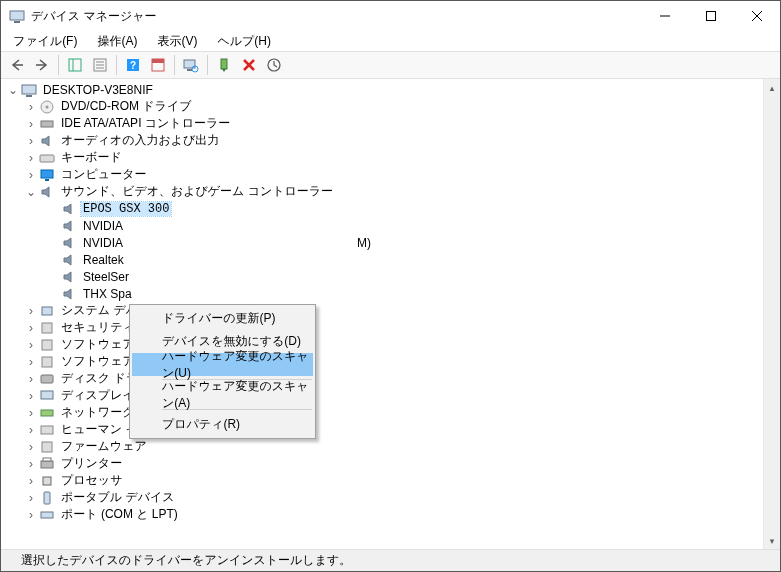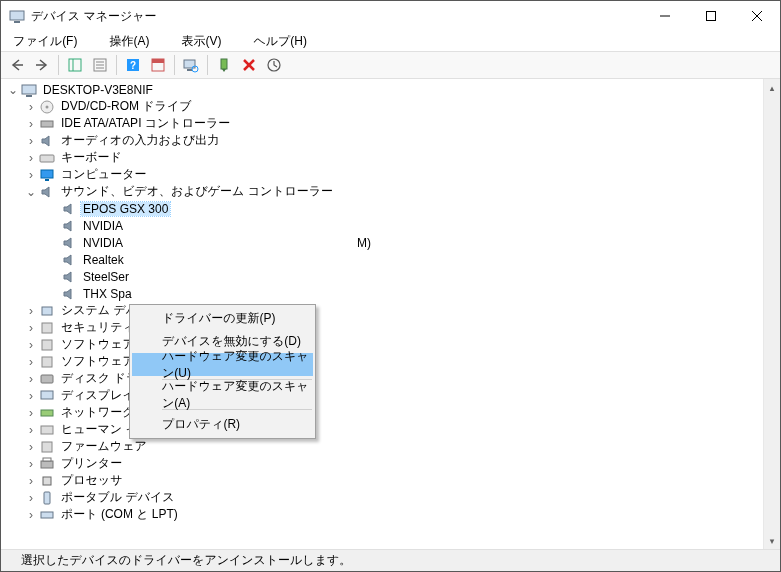--- a/index.html
+++ b/index.html
@@ -4,34 +4,34 @@
 <style>
   * { box-sizing: border-box; }
   body { margin:0; font-family:"Yu Gothic UI","Meiryo",sans-serif; font-size:12px; background:#fff; color:#000; user-select:none; }
   .window { width:781px; height:572px; border:1px solid #575757; display:flex; flex-direction:column; position:relative; }
   .titlebar { height:30px; display:flex; align-items:center; padding-left:8px; }
   .titlebar .ticon { width:16px; height:16px; margin-right:6px; }
   .titlebar .title { flex:1; font-size:12px; }
   .winbtns { display:flex; height:100%; }
   .winbtn { width:46px; display:flex; align-items:center; justify-content:center; }
   .winbtn svg { stroke:#000; stroke-width:1; fill:none; }
-  .menubar { height:20px; display:flex; align-items:center; padding-left:6px; gap:20px; }
+  .menubar { height:20px; display:flex; align-items:center; padding-left:6px; gap:8px; }
   .menubar span { padding:2px 6px; }
   .toolbar { height:28px; border-top:1px solid #e0e0e0; border-bottom:1px solid #e0e0e0; background:#f8f8f8; display:flex; align-items:center; padding:0 4px; gap:1px; }
   .tb { width:24px; height:24px; display:flex; align-items:center; justify-content:center; }
   .sep { width:1px; height:20px; background:#d0d0d0; margin:0 3px; }
   .client { flex:1; display:flex; overflow:hidden; position:relative; background:#fff; }
   .tree { flex:1; overflow:auto; padding:2px 0; }
   .sb { width:17px; background:#f0f0f0; border-left:1px solid #e8e8e8; display:flex; flex-direction:column; }
   .sb .up, .sb .down { height:17px; display:flex; align-items:center; justify-content:center; color:#606060; font-size:9px; }
   .sb .track { flex:1; }
   .row { height:17px; display:flex; align-items:center; white-space:nowrap; }
   .row .exp { width:16px; text-align:center; color:#666; font-size:12px; line-height:1; }
   .row .nicon { width:16px; height:16px; display:flex; align-items:center; justify-content:center; margin-right:4px; }
-  .row.selected .lbl { background:#cce8ff; outline:1px dotted #99d1ff; }
+  .row.selected .lbl { background:#cce8ff; outline:1px dotted #99d1ff;font-family:Liberation Mono, monospace; }
   .row .lbl { padding:0 2px; }
   .ind1 { padding-left:4px; }
   .ind2 { padding-left:22px; }
   .ind3 { padding-left:44px; }
   .context { position:absolute; left:128px; top:225px; width:187px; background:#f2f2f2; border:1px solid #a0a0a0; box-shadow:3px 3px 3px rgba(0,0,0,.25); padding:2px; }
   .ctx-item { height:23px; display:flex; align-items:center; padding-left:30px; font-size:12px; }
   .ctx-item.hl { background:#90c8f6; }
   .ctx-sep { height:1px; background:#d0d0d0; margin:3px 1px 3px 30px; }
   .status { height:22px; border-top:1px solid #e0e0e0; display:flex; align-items:center; padding-left:20px; font-size:12px; background:#f0f0f0; }
 </style>

